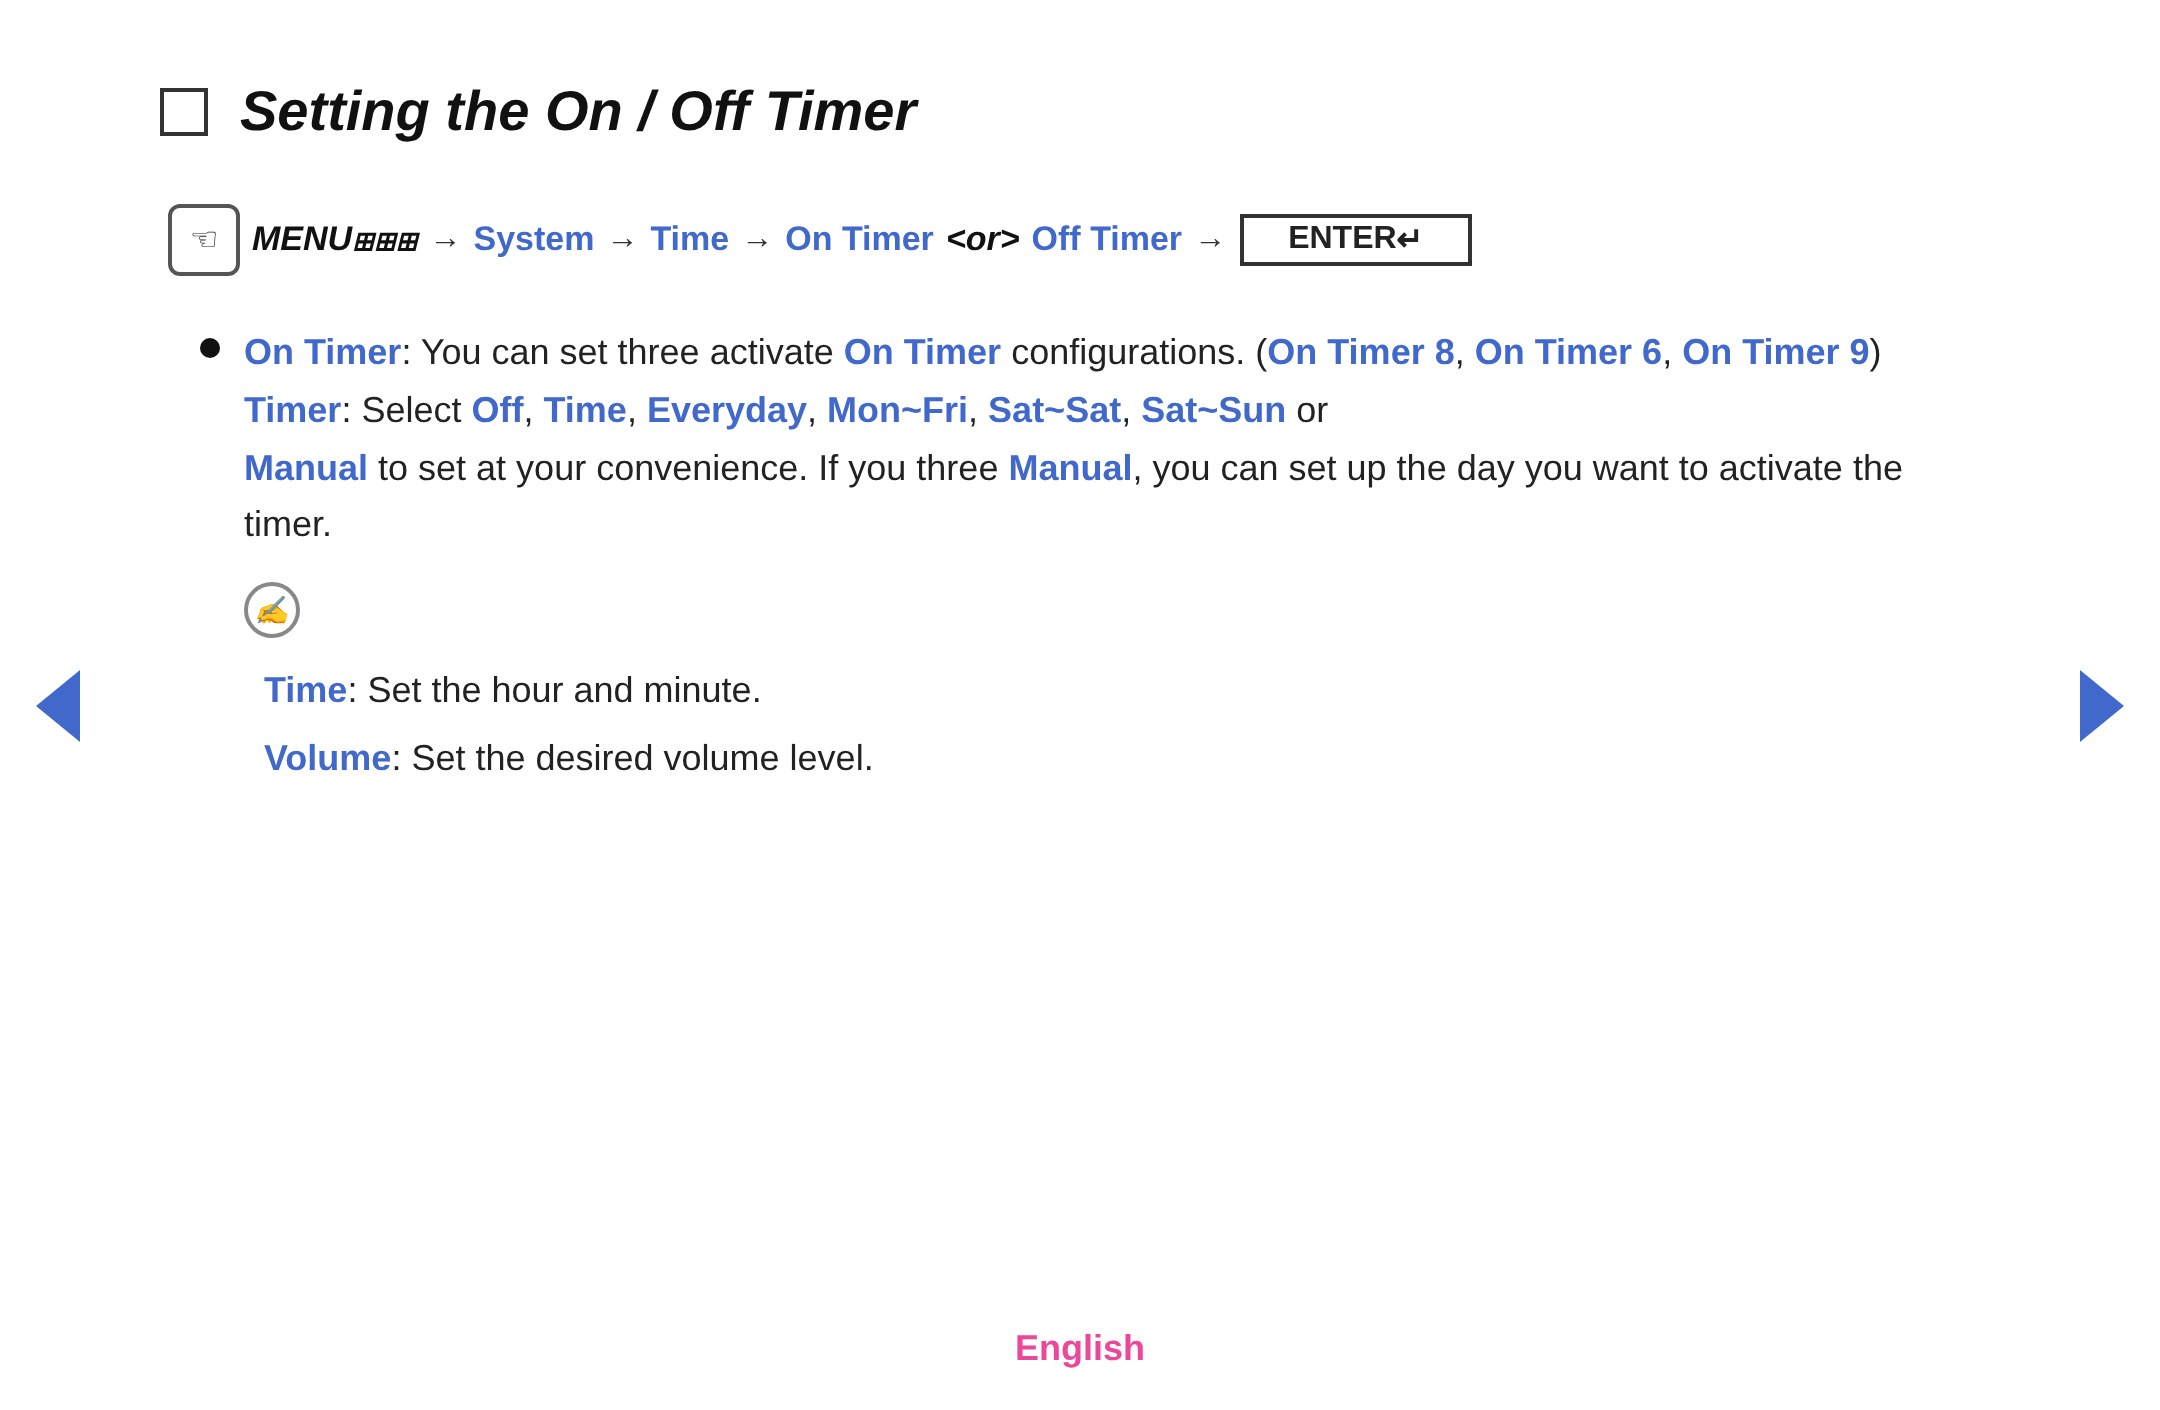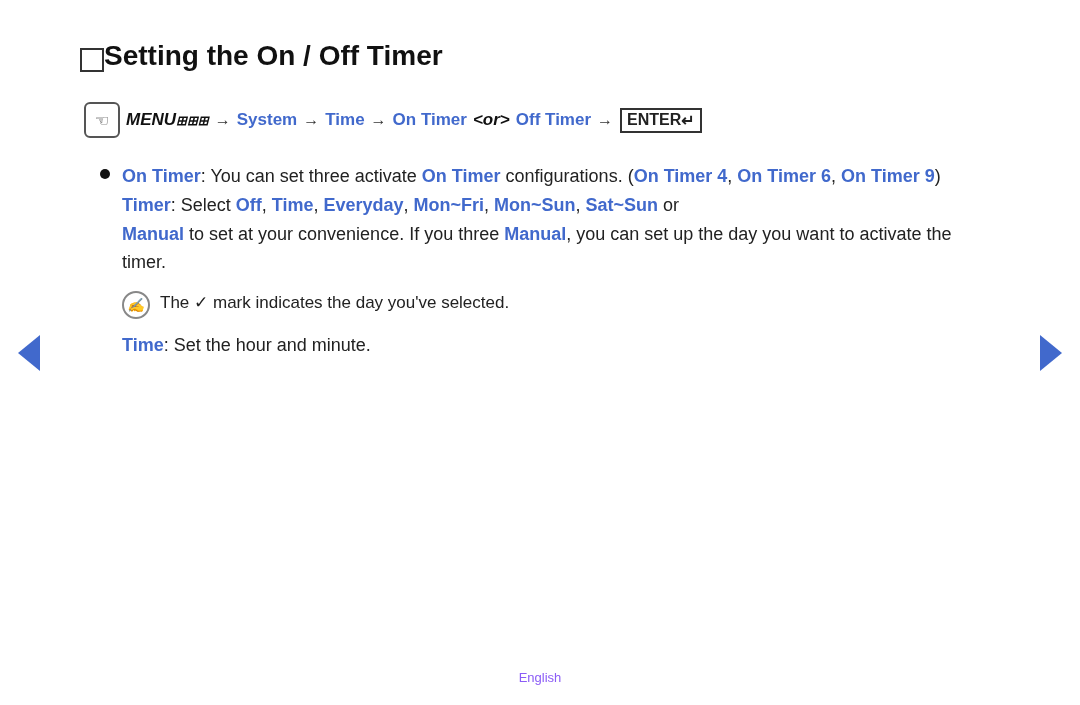--- a/index.html
+++ b/index.html
@@ -21,22 +21,24 @@
 
     .page-container {
       width: 1080px;
       height: 705px;
       position: relative;
       padding: 40px 80px 40px 80px;
     }
 
     .page-title {
       display: flex;
-      align-items: flex-end;
+      align-items: center;
+      gap: 16px;
       margin-bottom: 30px;
+      font-style: italic;
     }
 
     .checkbox-icon {
       width: 24px;
       height: 24px;
       border: 2px solid #333;
       display: inline-flex;
       align-items: center;
       justify-content: center;
       flex-shrink: 0;
@@ -132,21 +134,21 @@
       margin-top: 2px;
     }
 
     .note-text {
       font-size: 17px;
       color: #222;
       line-height: 1.6;
     }
 
     .sub-item {
-      margin: 4px 0 4px 22px;
+      margin: 4px 0 4px 32px;
       line-height: 1.65;
     }
 
     .nav-arrow-left {
       position: absolute;
       left: 18px;
       top: 50%;
       transform: translateY(-50%);
       width: 0;
       height: 0;
@@ -167,30 +169,30 @@
       border-bottom: 18px solid transparent;
       border-left: 22px solid #4169cc;
       cursor: pointer;
     }
 
     .footer {
       position: absolute;
       bottom: 20px;
       left: 50%;
       transform: translateX(-50%);
-      font-size: 13px;
-      font-weight: normal;
-      color: #8b5cf6;
+      font-size: 18px;
+      font-weight: bold;
+      color: #ec4899;
     }
 
     .enter-box {
       display: inline-flex;
       align-items: center;
       border: 2px solid #333;
-      padding: 1px 5px;
+      padding: 1px 22px;
       font-weight: bold;
       font-size: 16px;
       margin-left: 1px;
     }
   </style>
 </head>
 <body>
 
 <div class="page-container">
 
@@ -212,39 +214,39 @@
     <span class="blue">Off Timer</span>
     <span class="menu-arrow">→</span>
     <span class="enter-box"><span>ENTER</span>↵</span>
   </div>
 
   <div class="content-section">
 
     <div class="bullet-item">
       <div class="bullet-dot"></div>
       <div class="bullet-content">
-        <span class="blue">On Timer</span><span>: You can set three activate </span><span class="blue">On Timer</span><span> configurations. (</span><span class="blue">On Timer 4</span><span>, </span><span class="blue">On Timer 6</span><span>, </span><span class="blue">On Timer 9</span><span>)</span>
+        <span class="blue">On Timer</span><span>: You can set three activate </span><span class="blue">On Timer</span><span> configurations. (</span><span class="blue">On Timer 8</span><span>, </span><span class="blue">On Timer 6</span><span>, </span><span class="blue">On Timer 9</span><span>)</span>
         <br>
-        <span class="blue">Timer</span><span>: Select </span><span class="blue">Off</span><span>, </span><span class="blue">Time</span><span>, </span><span class="blue">Everyday</span><span>, </span><span class="blue">Mon~Fri</span><span>, </span><span class="blue">Mon~Sun</span><span>, </span><span class="blue">Sat~Sun</span><span> or</span>
+        <span class="blue">Timer</span><span>: Select </span><span class="blue">Off</span><span>, </span><span class="blue">Time</span><span>, </span><span class="blue">Everyday</span><span>, </span><span class="blue">Mon~Fri</span><span>, </span><span class="blue">Sat~Sat</span><span>, </span><span class="blue">Sat~Sun</span><span> or</span>
         <br>
         <span class="blue">Manual</span><span> to set at your convenience. If you three </span><span class="blue">Manual</span><span>, you can set up the day you want to activate the timer.</span>
       </div>
     </div>
 
     <div class="note-row">
       <div class="note-icon">✍</div>
-      <div class="note-text">
-        <span>The </span><span>✓</span><span> mark indicates the day you've selected.</span>
-      </div>
     </div>
 
     <div class="sub-item">
       <span class="blue">Time</span><span>: Set the hour and minute.</span>
     </div>
 
+    <div class="sub-item">
+      <span class="blue">Volume</span><span>: Set the desired volume level.</span>
+    </div>
 
   </div>
 
   <div class="nav-arrow-left"></div>
   <div class="nav-arrow-right"></div>
 
   <div class="footer">English</div>
 
 </div>
 

